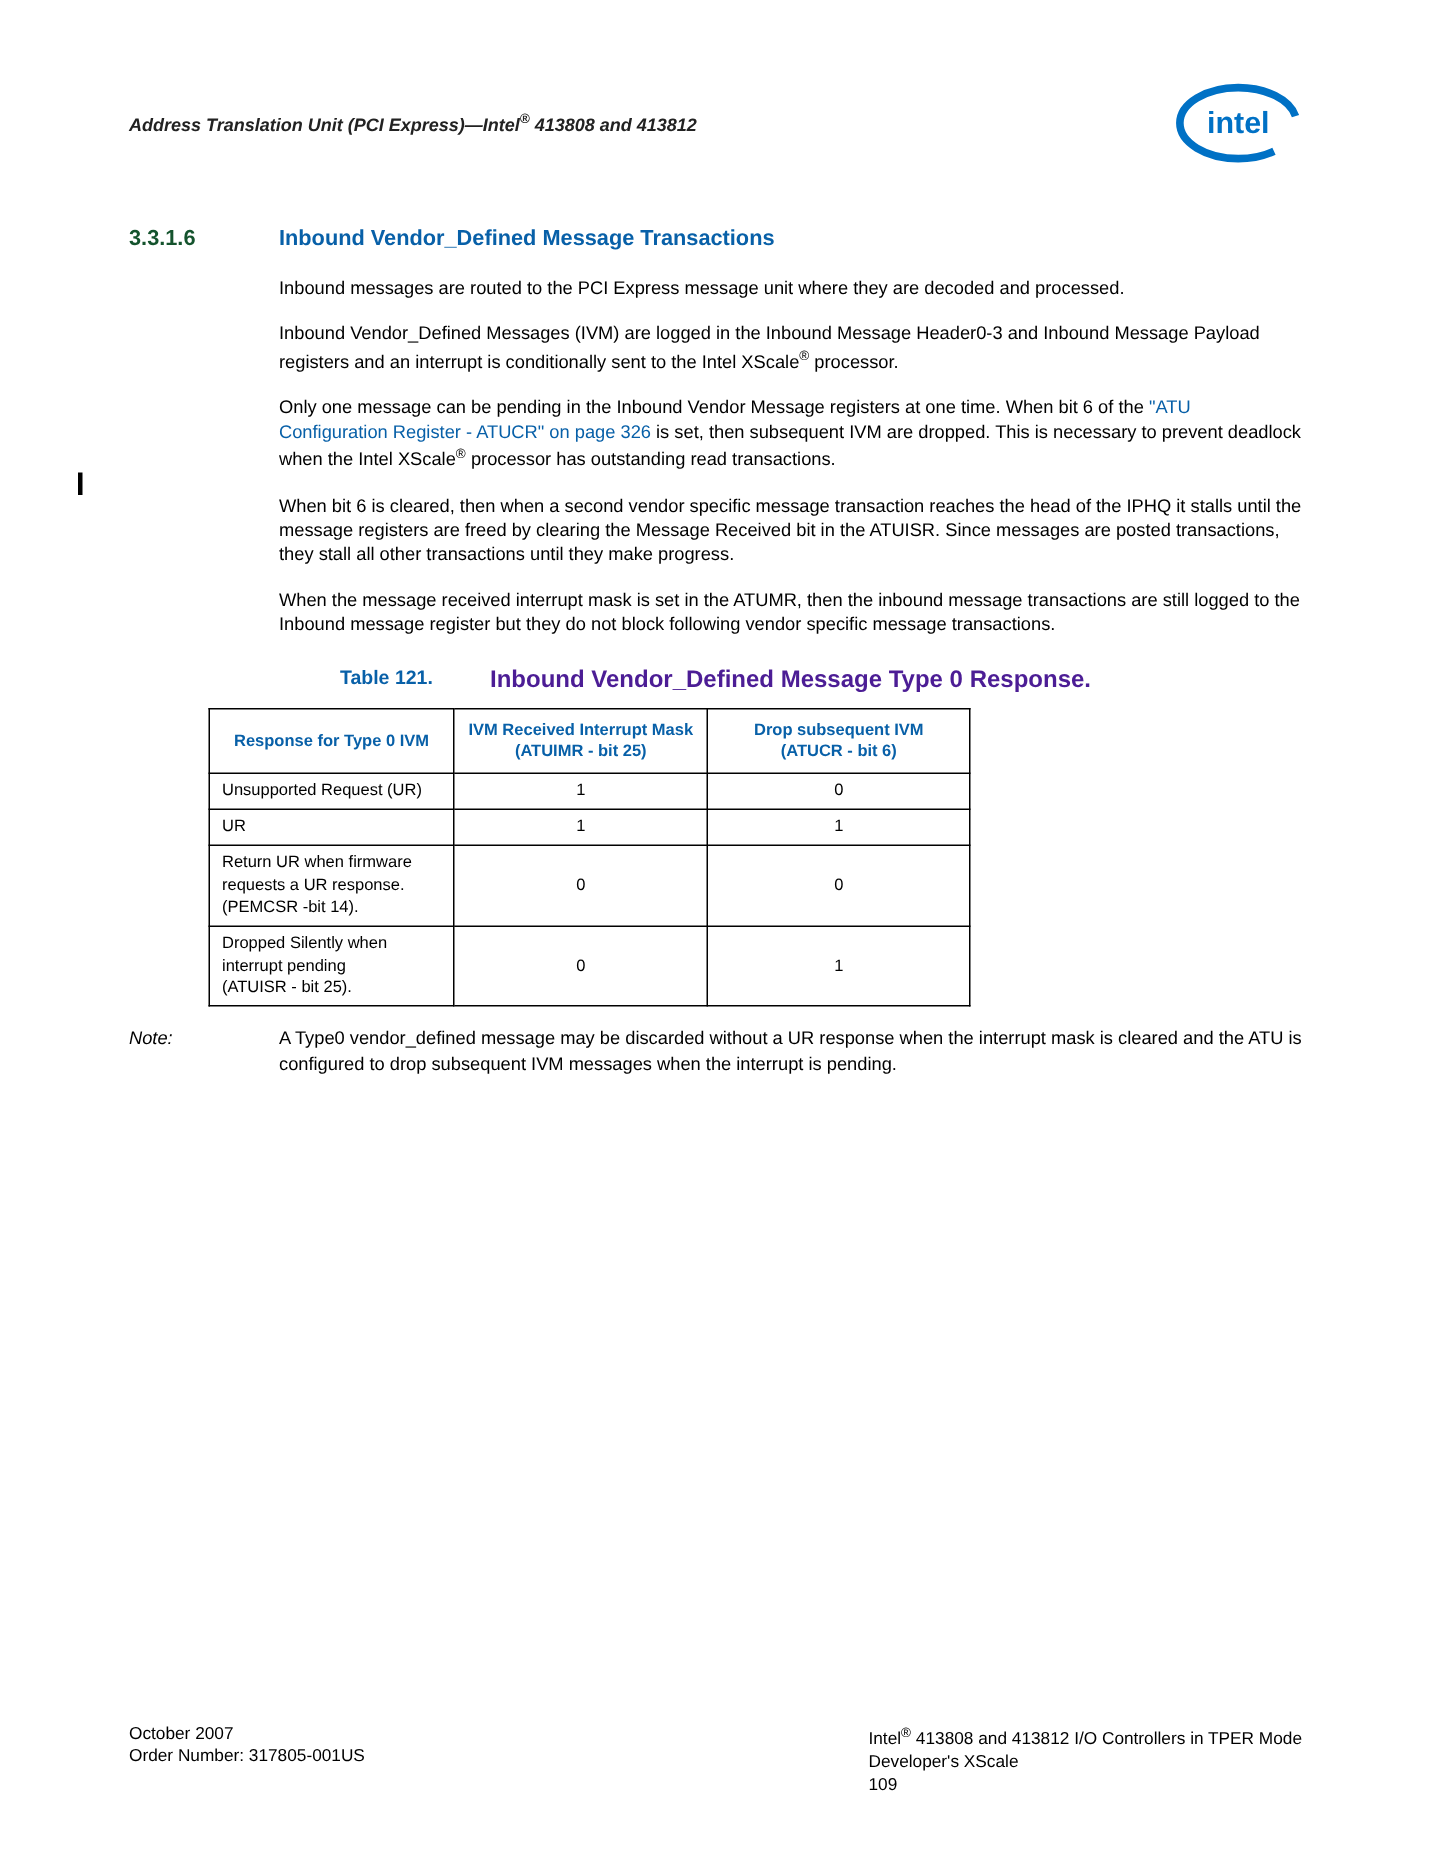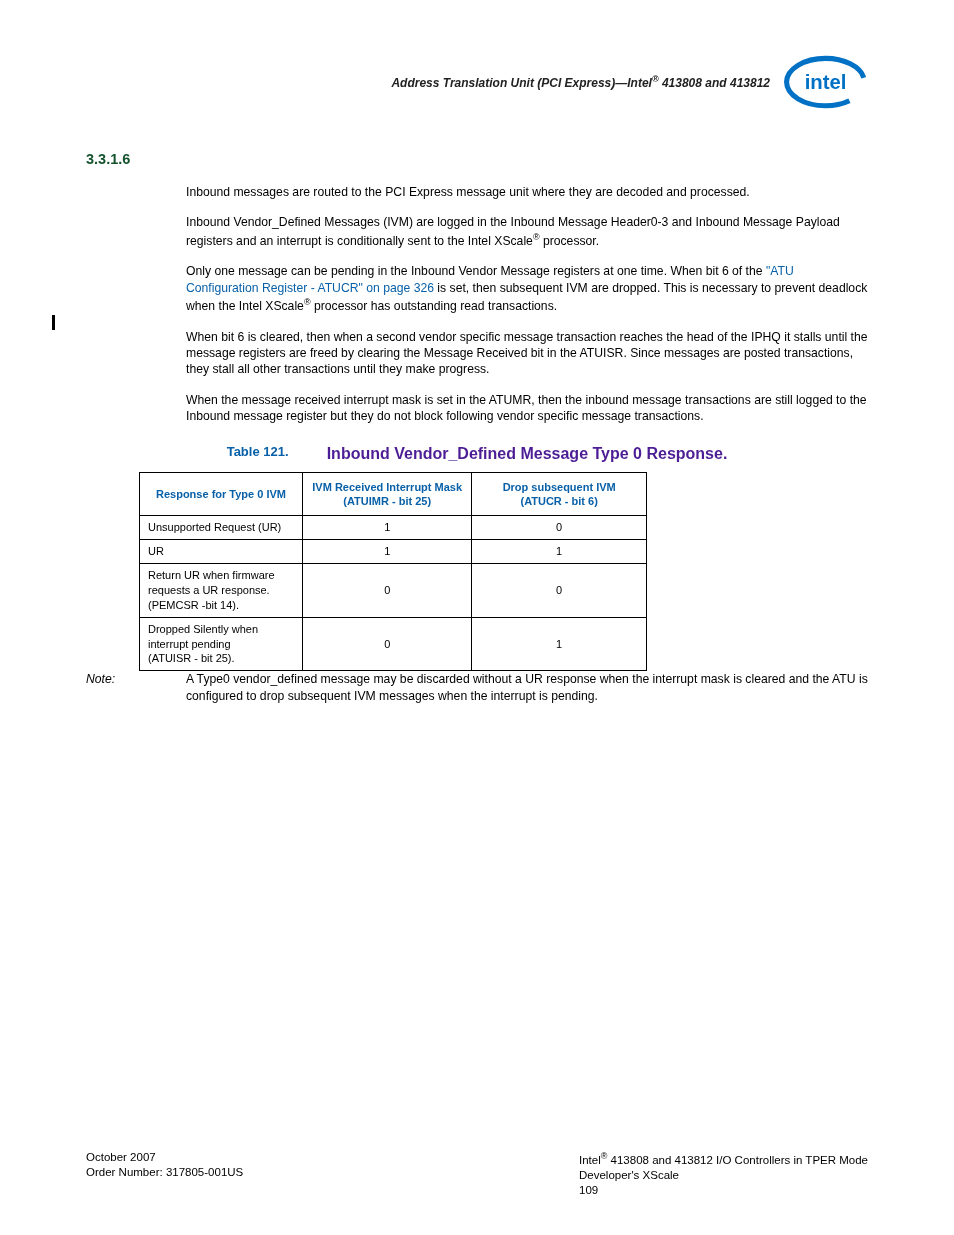--- a/index.html
+++ b/index.html
@@ -12,21 +12,21 @@
     width: 954px;
     height: 1235px;
     position: relative;
     line-height: 1.35;
   }
   .page {
     padding: 55px 86px 0 86px;
   }
   .header-row {
     display: flex;
-    justify-content: flex-end;
+    justify-content: space-between;
     align-items: center;
     margin-bottom: 40px;
     gap: 13px;
   }
   .header-text {
     font-style: italic;
     font-weight: bold;
     font-size: 12px;
     color: #222;
   }
@@ -60,21 +60,21 @@
   th, td { border: 1px solid #000; padding: 4px 8px; }
   th {
     color: #0860a8; font-weight: bold; text-align: center;
     vertical-align: middle; height: 34px;
   }
   td { text-align: left; }
   td.c { text-align: center; }
   .col1 { width: 200px; }
   .col2 { width: 220px; }
   .col3 { width: 220px; }
-  .note-row { display: flex; margin-top: 0; }
+  .note-row { display: flex; margin-top: 13px; }
   .note-label {
     width: 100px; flex: 0 0 100px; font-style: italic;
   }
   .footer {
     position: absolute; bottom: 36px; left: 86px; right: 86px;
     display: flex; justify-content: space-between;
     font-size: 11.5px;
   }
   .footer-left { text-align: left; }
   .footer-right { }
@@ -90,20 +90,21 @@
     <svg class="logo" viewBox="0 0 100 65">
       <ellipse cx="50" cy="32" rx="46" ry="28" fill="none" stroke="#0071c5" stroke-width="6" stroke-dasharray="200 80" stroke-dashoffset="-30"></ellipse>
       <text x="50" y="40" text-anchor="middle" font-family="Arial" font-size="24" font-weight="bold" fill="#0071c5">intel</text>
     </svg>
   </div>
 
   <div class="revbar"></div>
 
   <div class="section-row">
     <div class="sec-num">3.3.1.6</div>
+    <div class="sec-title">Inbound Vendor_Defined Message Transactions</div>
   </div>
 
   <div class="body-col">
     <div class="para">Inbound messages are routed to the PCI Express message unit where they are decoded and processed.</div>
     <div class="para">
       <span>Inbound Vendor_Defined Messages (IVM) are logged in the Inbound Message Header0-3 and Inbound Message Payload registers and an interrupt is conditionally sent to the Intel XScale</span><span class="sup">®</span><span> processor.</span>
     </div>
     <div class="para">
       <span>Only one message can be pending in the Inbound Vendor Message registers at one time. When bit 6 of the </span><span class="link">"ATU Configuration Register - ATUCR" on page 326</span><span> is set, then subsequent IVM are dropped. This is necessary to prevent deadlock when the Intel XScale</span><span class="sup">®</span><span> processor has outstanding read transactions.</span>
     </div>

